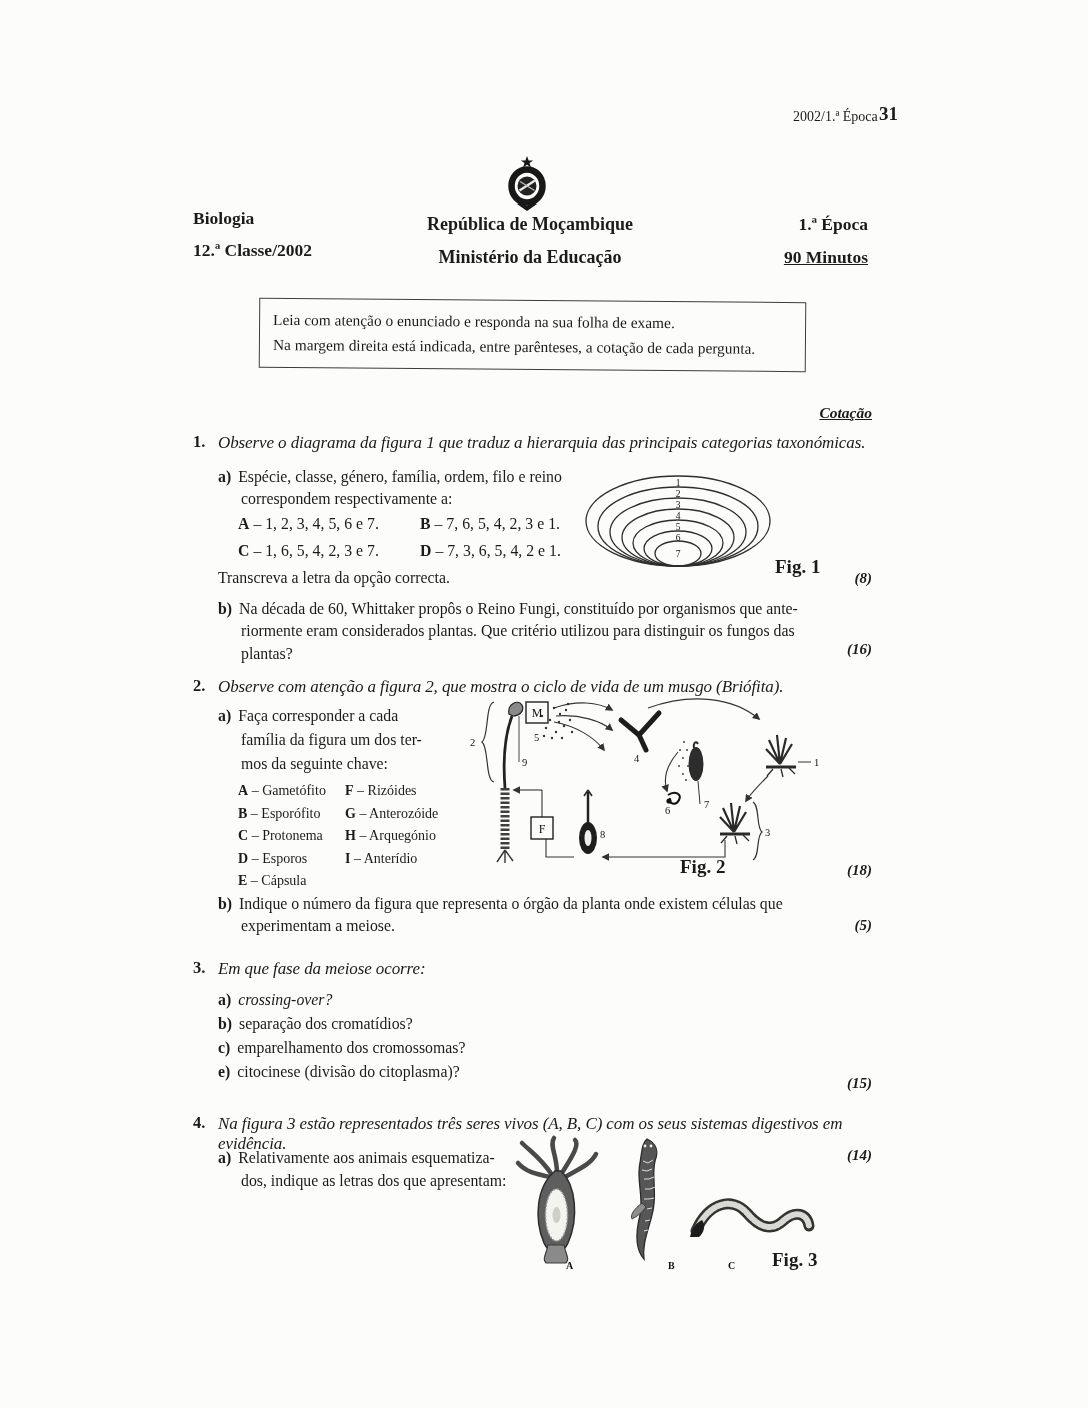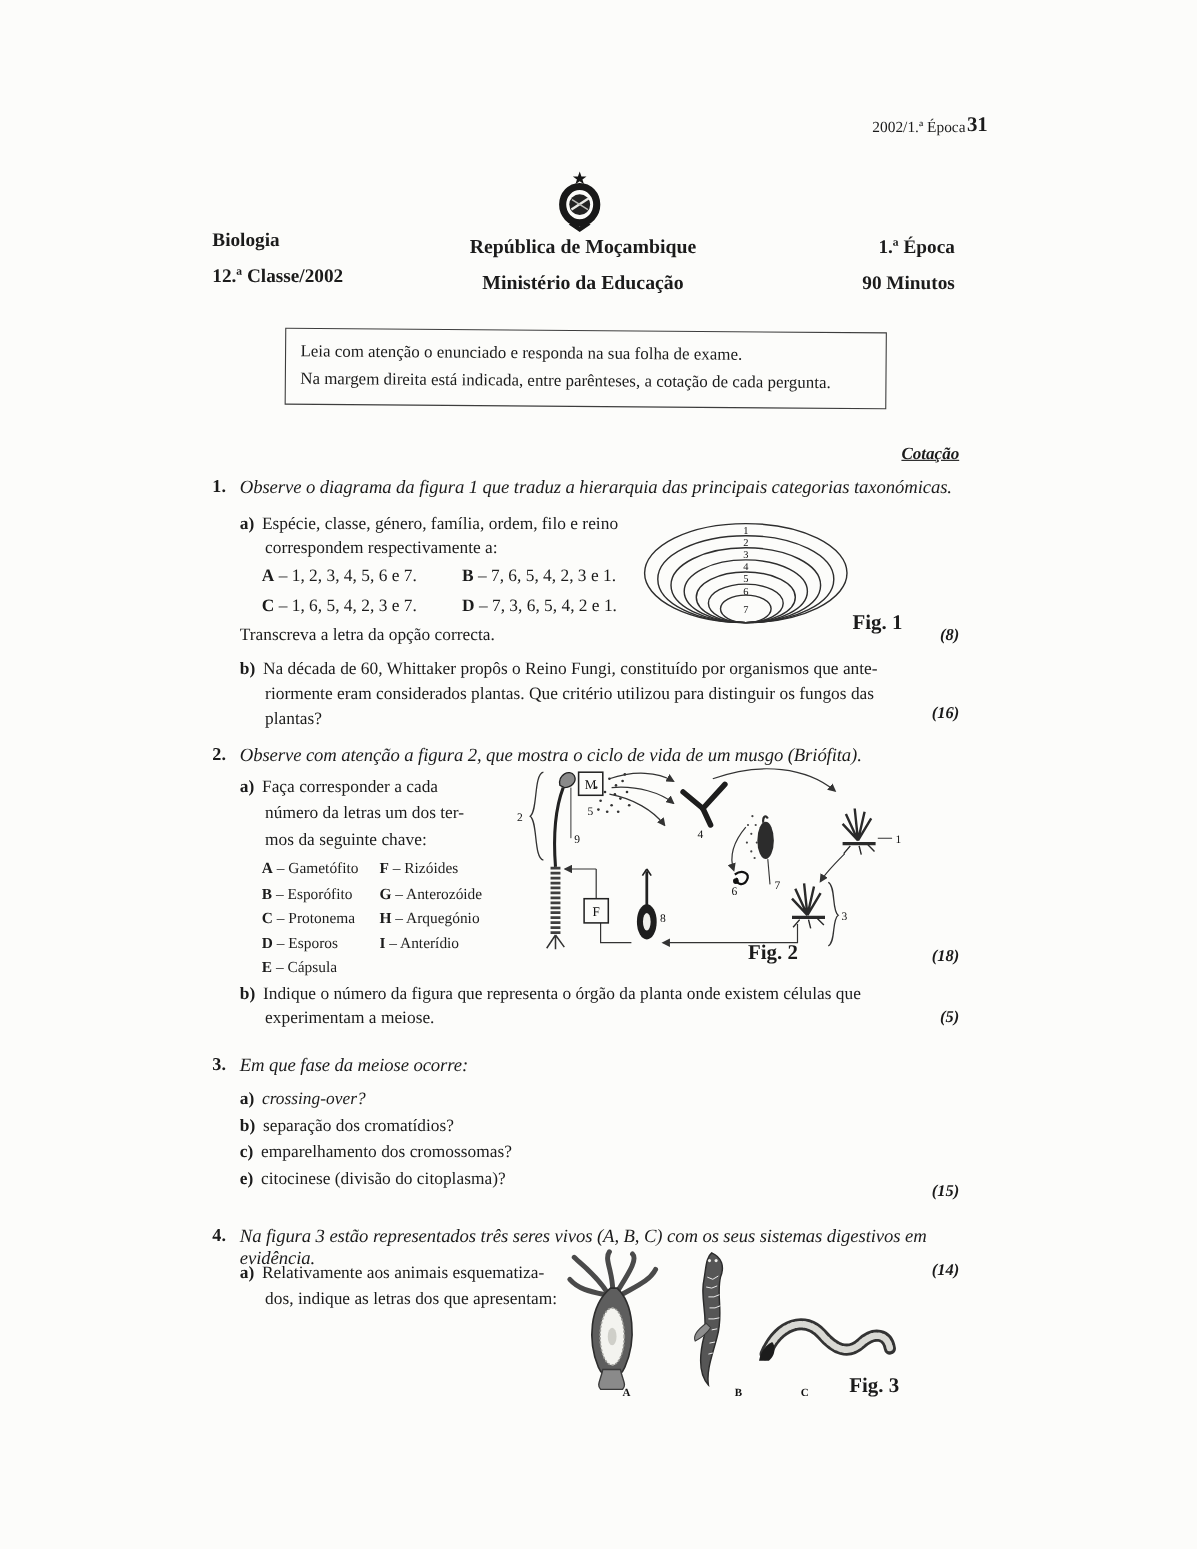--- a/index.html
+++ b/index.html
@@ -47,21 +47,21 @@
     <line x1="17.5" y1="35.5" x2="33" y2="25.5" stroke="#e9e9e5" stroke-width="2.2"></line>
     <line x1="18" y1="26.5" x2="32.5" y2="35.5" stroke="#bdbdb8" stroke-width="1.3"></line>
     <path d="M 15,49 L 25,56 L 35,49 L 30,47 L 25,51 L 20,47 Z" fill="#181818"></path>
   </svg>
 
   <div class="abs hdr" style="top:208px;left:193px;">Biologia</div>
   <div class="abs hdr" style="top:240px;left:193px;">12.ª Classe/2002</div>
   <div class="abs hdr-c" style="top:214px;left:390px;">República de Moçambique</div>
   <div class="abs hdr-c" style="top:247px;left:390px;">Ministério da Educação</div>
   <div class="abs hdr" style="top:214px;left:740px;width:128px;text-align:right;">1.ª Época</div>
-  <div class="abs hdr" style="top:247px;left:740px;width:128px;text-align:right;">90 Minutos</div>
+  <div class="abs hdr" style="top:247px;left:740px;width:128px;text-align:right;text-decoration:underline;">90 Minutos</div>
 
   <div class="abs notice" style="top:300px;left:259px;">
     <div>Leia com atenção o enunciado e responda na sua folha de exame.</div>
     <div>Na margem direita está indicada, entre parênteses, a cotação de cada pergunta.</div>
   </div>
 
   <div class="abs cot-hdr" style="top:404px;left:772px;">Cotação</div>
 
   <div class="abs qnum" style="top:432px;left:193px;">1.</div>
   <div class="abs stem" style="top:433px;left:218px;width:660px;">Observe o diagrama da figura 1 que traduz a hierarquia das principais categorias taxonómicas.</div>
@@ -114,21 +114,21 @@
     <div style="margin-left:23px;">riormente eram considerados plantas. Que critério utilizou para distinguir os fungos das</div>
     <div style="margin-left:23px;">plantas?</div>
   </div>
   <div class="abs pts" style="top:641px;left:812px;">(16)</div>
 
   <div class="abs qnum" style="top:676px;left:193px;">2.</div>
   <div class="abs stem" style="top:677px;left:218px;width:660px;">Observe com atenção a figura 2, que mostra o ciclo de vida de um musgo (Briófita).</div>
 
   <div class="abs body-txt" style="top:704px;left:218px;line-height:24px;">
     <span class="sub-label">a)</span><span>Faça corresponder a cada</span>
-    <div style="margin-left:23px;">número da letras um dos ter-</div>
+    <div style="margin-left:23px;">família da figura um dos ter-</div>
     <div style="margin-left:23px;">mos da seguinte chave:</div>
   </div>
 
   <div class="abs" style="top:780px;left:238px;">
     <div class="key-row"><span class="opt-letter">A</span> <span>– Gametófito</span></div>
     <div class="key-row"><span class="opt-letter">B</span> <span>– Esporófito</span></div>
     <div class="key-row"><span class="opt-letter">C</span> <span>– Protonema</span></div>
     <div class="key-row"><span class="opt-letter">D</span> <span>– Esporos</span></div>
     <div class="key-row"><span class="opt-letter">E</span> <span>– Cápsula</span></div>
   </div>

